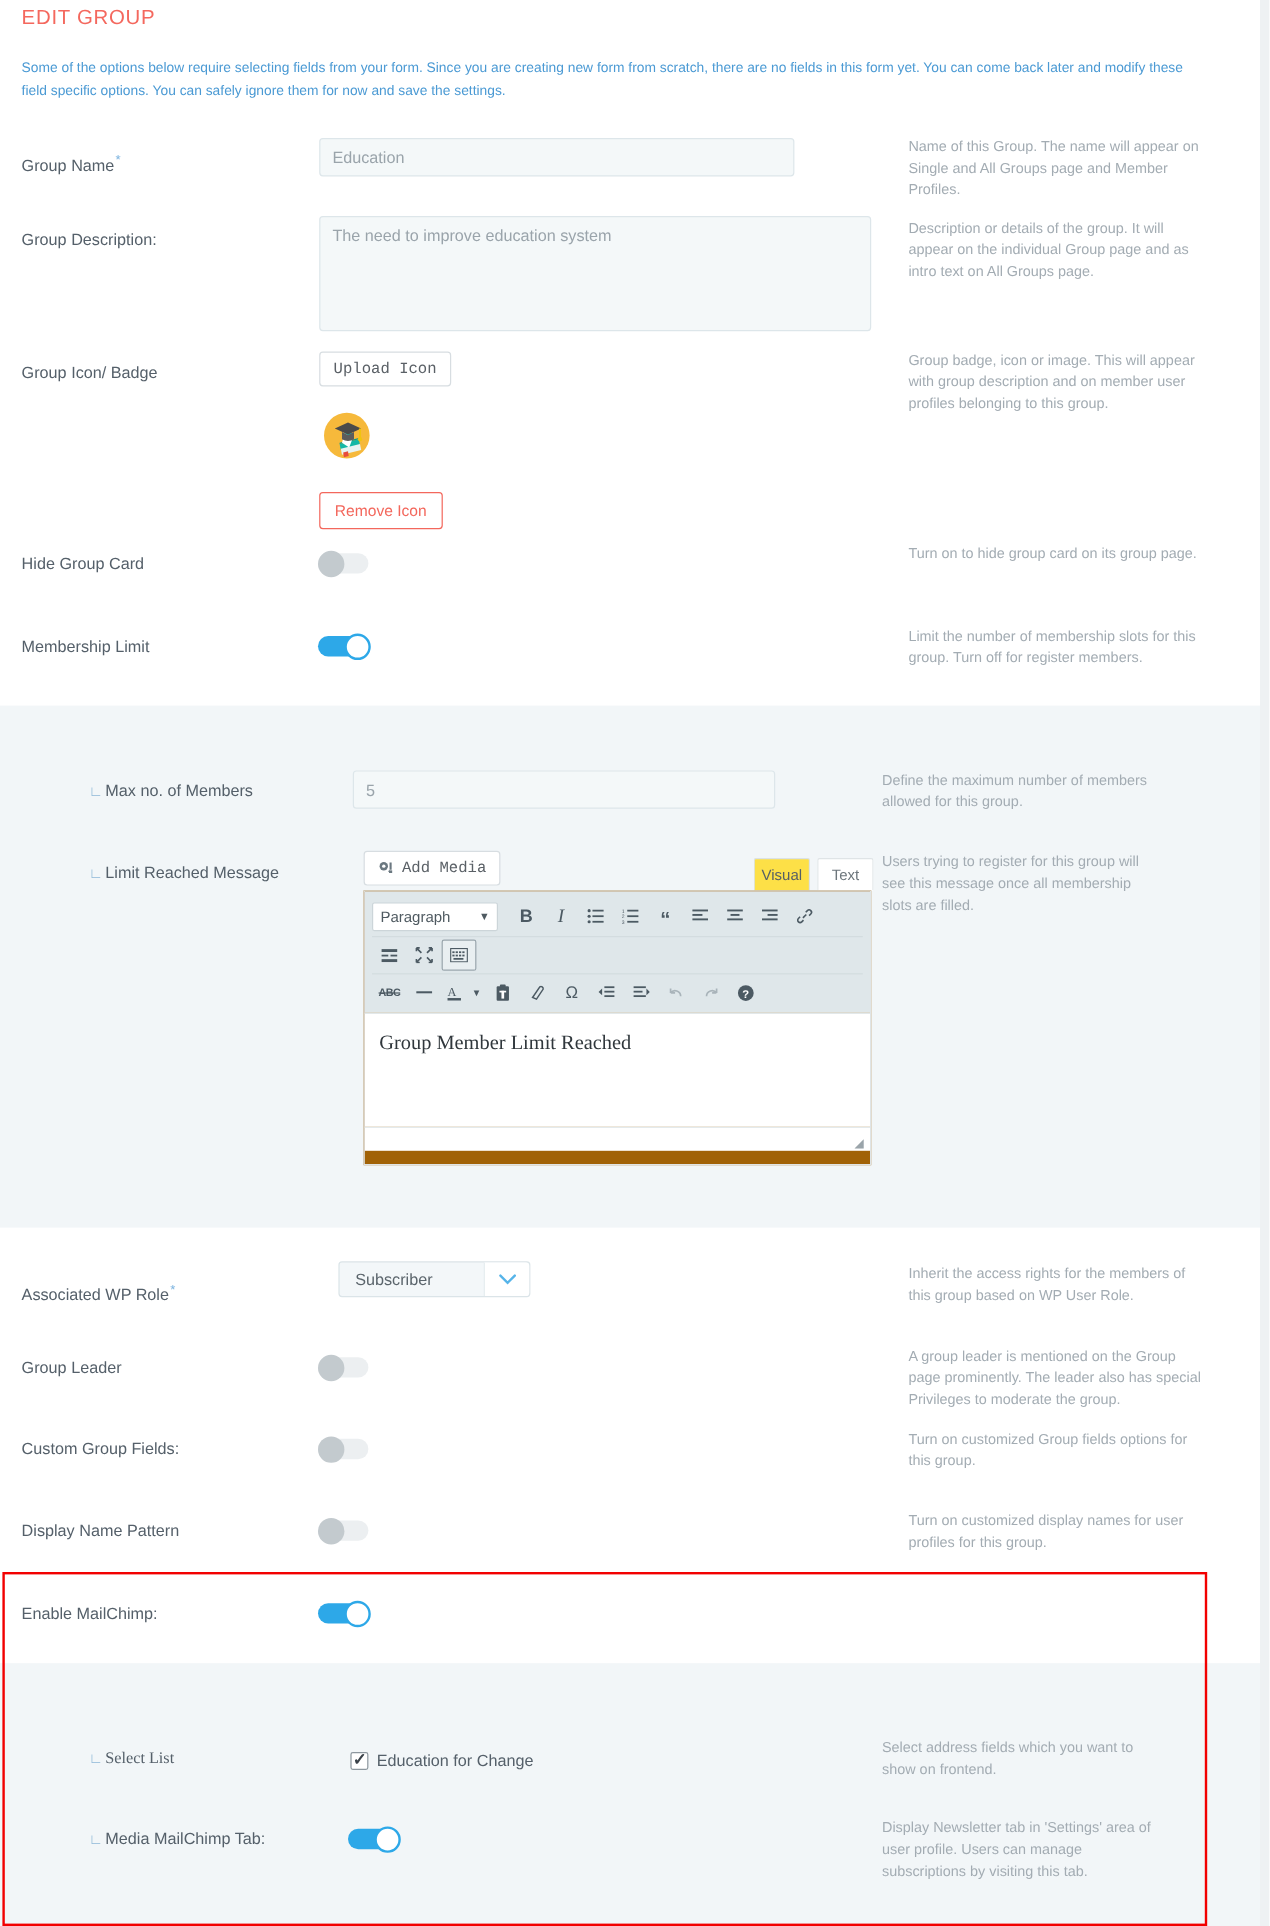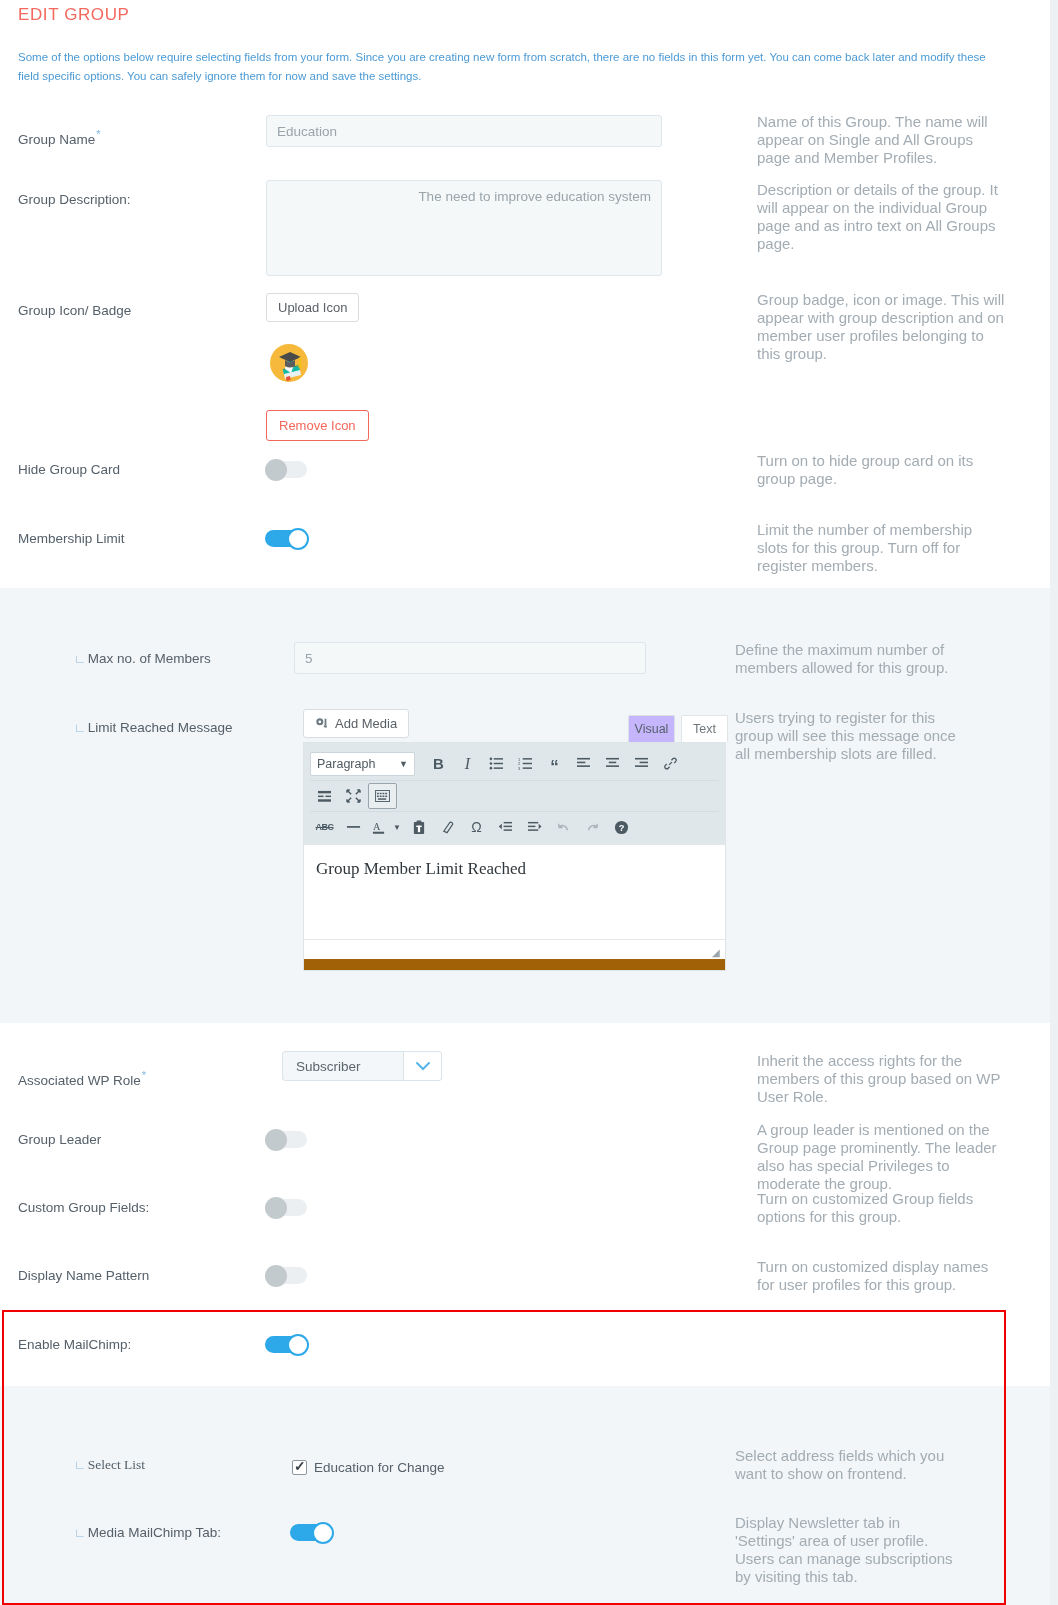--- a/index.html
+++ b/index.html
@@ -31,40 +31,40 @@
   .band-grey { position:absolute; left:0; width:1050px; background:#f2f6f8; }
 
   
   .lbl {
     position:absolute; font-size:13.5px; color:#55606a; line-height:16px;
     white-space:nowrap;
   }
   .lbl .req { color:#7fb5e0; font-size:11px; vertical-align:super; margin-left:1px;}
   .sub-prefix { color:#8fb8d8; font-size:12px; margin-right:2px; }
   .help {
-    position:absolute; font-size:15px; line-height:18px; color:#a3acb3;
+    position:absolute; font-size:12px; line-height:18px; color:#a3acb3;
     width:250px;
   }
 
   
   .txt {
     position:absolute;
     background:#f4f8f9; border:1px solid #dde6ea; border-radius:3px;
     font-family:"Liberation Sans", sans-serif;
     font-size:13.5px; color:#9aa4ab;
     padding:7px 10px;
     outline:none;
   }
   textarea.txt { resize:none; line-height:18px; }
 
   
   .btn {
     position:absolute; background:#ffffff; border:1px solid #d7dde1;
     border-radius:3px; font-size:13px; color:#5a6066;
-    padding:6px 11px; cursor:pointer; font-family:Liberation Sans, sans-serif;
+    padding:6px 11px; cursor:pointer; font-family:Liberation Mono, monospace;
   }
   .btn-danger {
     position:absolute; background:#ffffff; border:1px solid #f3675c;
     border-radius:3px; font-size:13px; color:#f3675c;
     padding:7px 12px; cursor:pointer; font-family:"Liberation Sans", sans-serif;
   }
 
   
   .toggle { position:absolute; width:44px; height:22px; cursor:pointer; }
   .toggle .track {
@@ -83,21 +83,21 @@
   .group-icon { position:absolute; width:46px; height:46px; }
 
   
   .ed-tabs { position:absolute; }
   .ed-tab {
     position:absolute; top:0; height:27px; line-height:27px;
     font-size:12.5px; text-align:center; width:47px;
     border:1px solid #dfe4e6; border-bottom:none;
     border-radius:2px 2px 0 0; cursor:pointer;
   }
-  .ed-tab.active { background:#c4b5fd; color:#555f66; border-color:#dbe2e5; }
+  .ed-tab.active { background:#fde047; color:#555f66; border-color:#dbe2e5; }
   .ed-tab.inactive { background:#ffffff; color:#6d767c; }
 
   .ed-wrap { position:absolute; border:1px solid #dfe4e6; background:#a16207; }
   .ed-toolbar { background:#dfe7ea; padding:6px 6px 4px 6px; }
   .tb-row { display:flex; align-items:center; height:29px; gap:0px; }
   .tb-row.r3 { border-top:1px solid #d3dcdf; margin-top:2px; padding-top:2px;}
   .tb-btn {
     width:29px; height:26px; display:flex; align-items:center; justify-content:center;
     color:#4c5a63; cursor:pointer; font-size:14px; border-radius:2px;
   }
@@ -163,21 +163,21 @@
   <div class="page-title">EDIT GROUP</div>
   <div class="intro">Some of the options below require selecting fields from your form. Since you are creating new form from scratch, there are no fields in this form yet. You can come back later and modify these field specific options. You can safely ignore them for now and save the settings.</div>
 
   <div class="lbl" style="left:18px; top:126px;">
     <span>Group Name</span><span class="req">*</span>
   </div>
   <input class="txt" style="left: 266px; top: 115px; width: 396px; height: 32px;" value="Education">
   <div class="help" style="left:757px; top:113px;">Name of this Group. The name will appear on Single and All Groups page and Member Profiles.</div>
 
   <div class="lbl" style="left:18px; top:192px;">Group Description:</div>
-  <textarea class="txt" style="left: 266px; top: 180px; width: 396px; height: 96px; text-align: right;">The need to improve education system</textarea>
+  <textarea class="txt" style="left: 266px; top: 180px; width: 460px; height: 96px;">The need to improve education system</textarea>
   <div class="help" style="left:757px; top:181px;">Description or details of the group. It will appear on the individual Group page and as intro text on All Groups page.</div>
 
   <div class="lbl" style="left:18px; top:303px;">Group Icon/ Badge</div>
   <button class="btn" style="left:266px; top:293px;">Upload Icon</button>
 
   <div class="group-icon" style="left:266px; top:340px;">
     <svg width="46" height="46" viewBox="0 0 46 46">
       <circle cx="23" cy="23" r="19" fill="#f6b93b"></circle>
 
       <path d="M17 30 L33 26 L34 31 L18 35 Z" fill="#14b8a6"></path>

